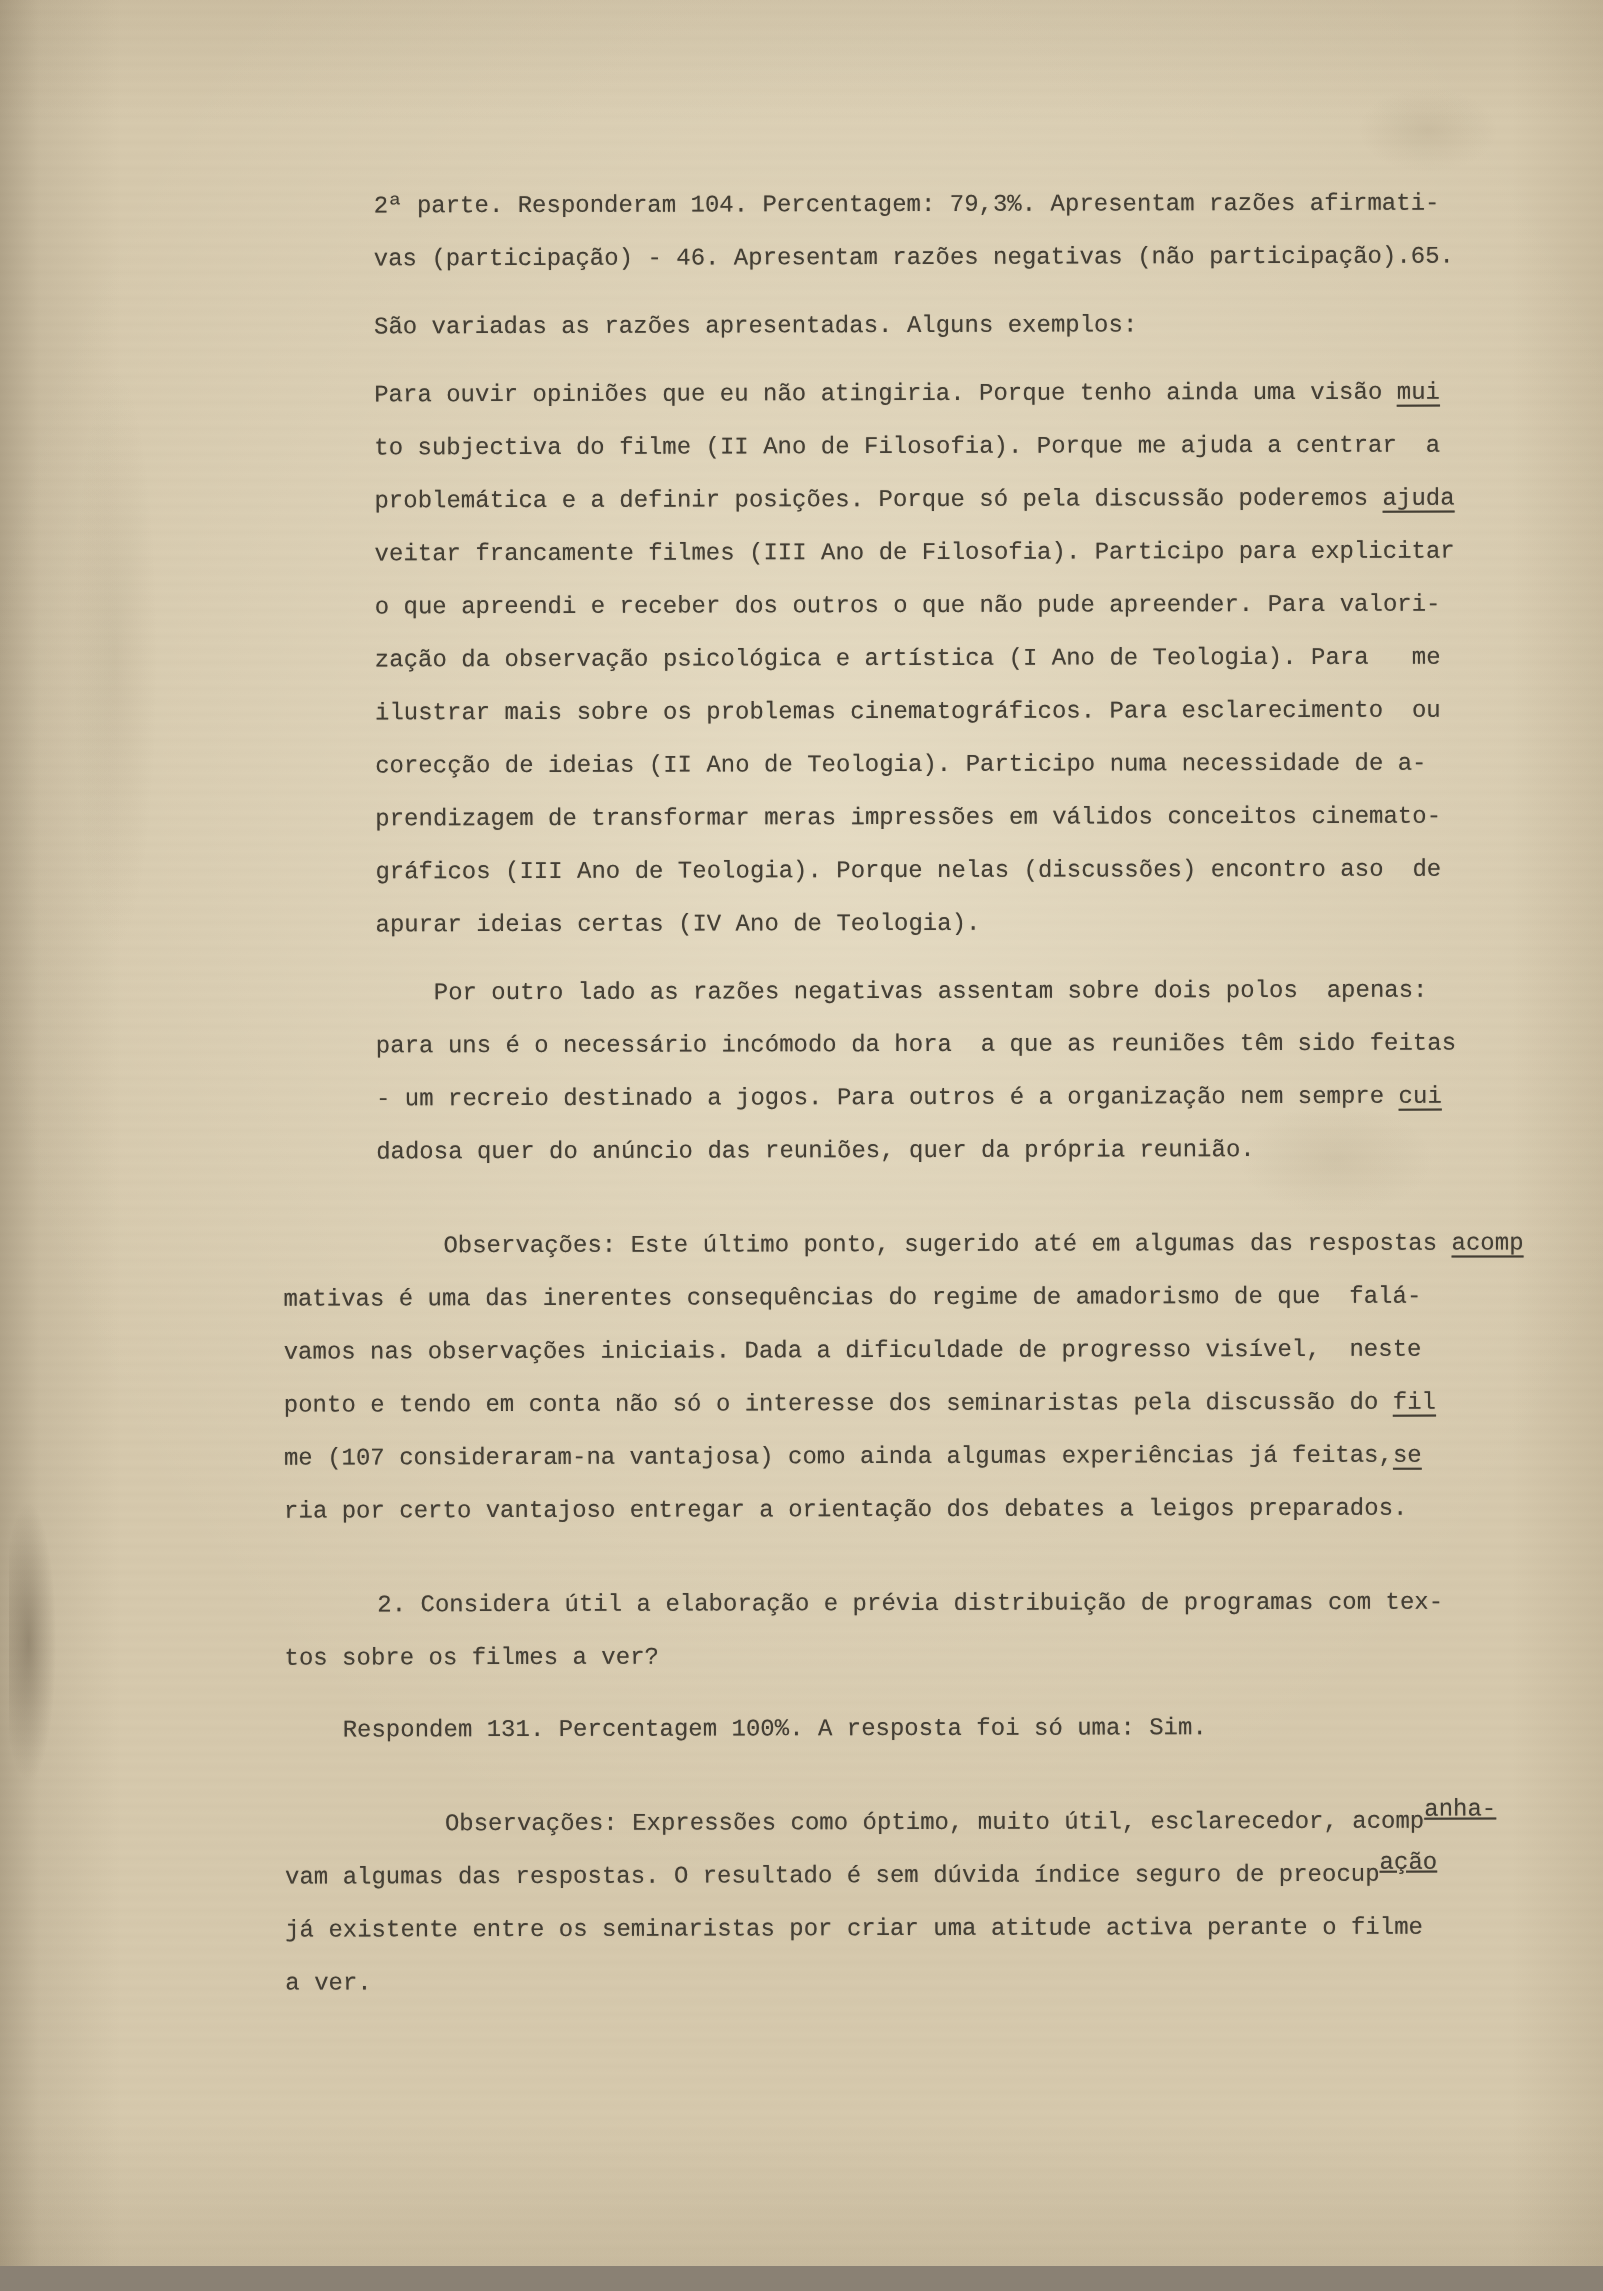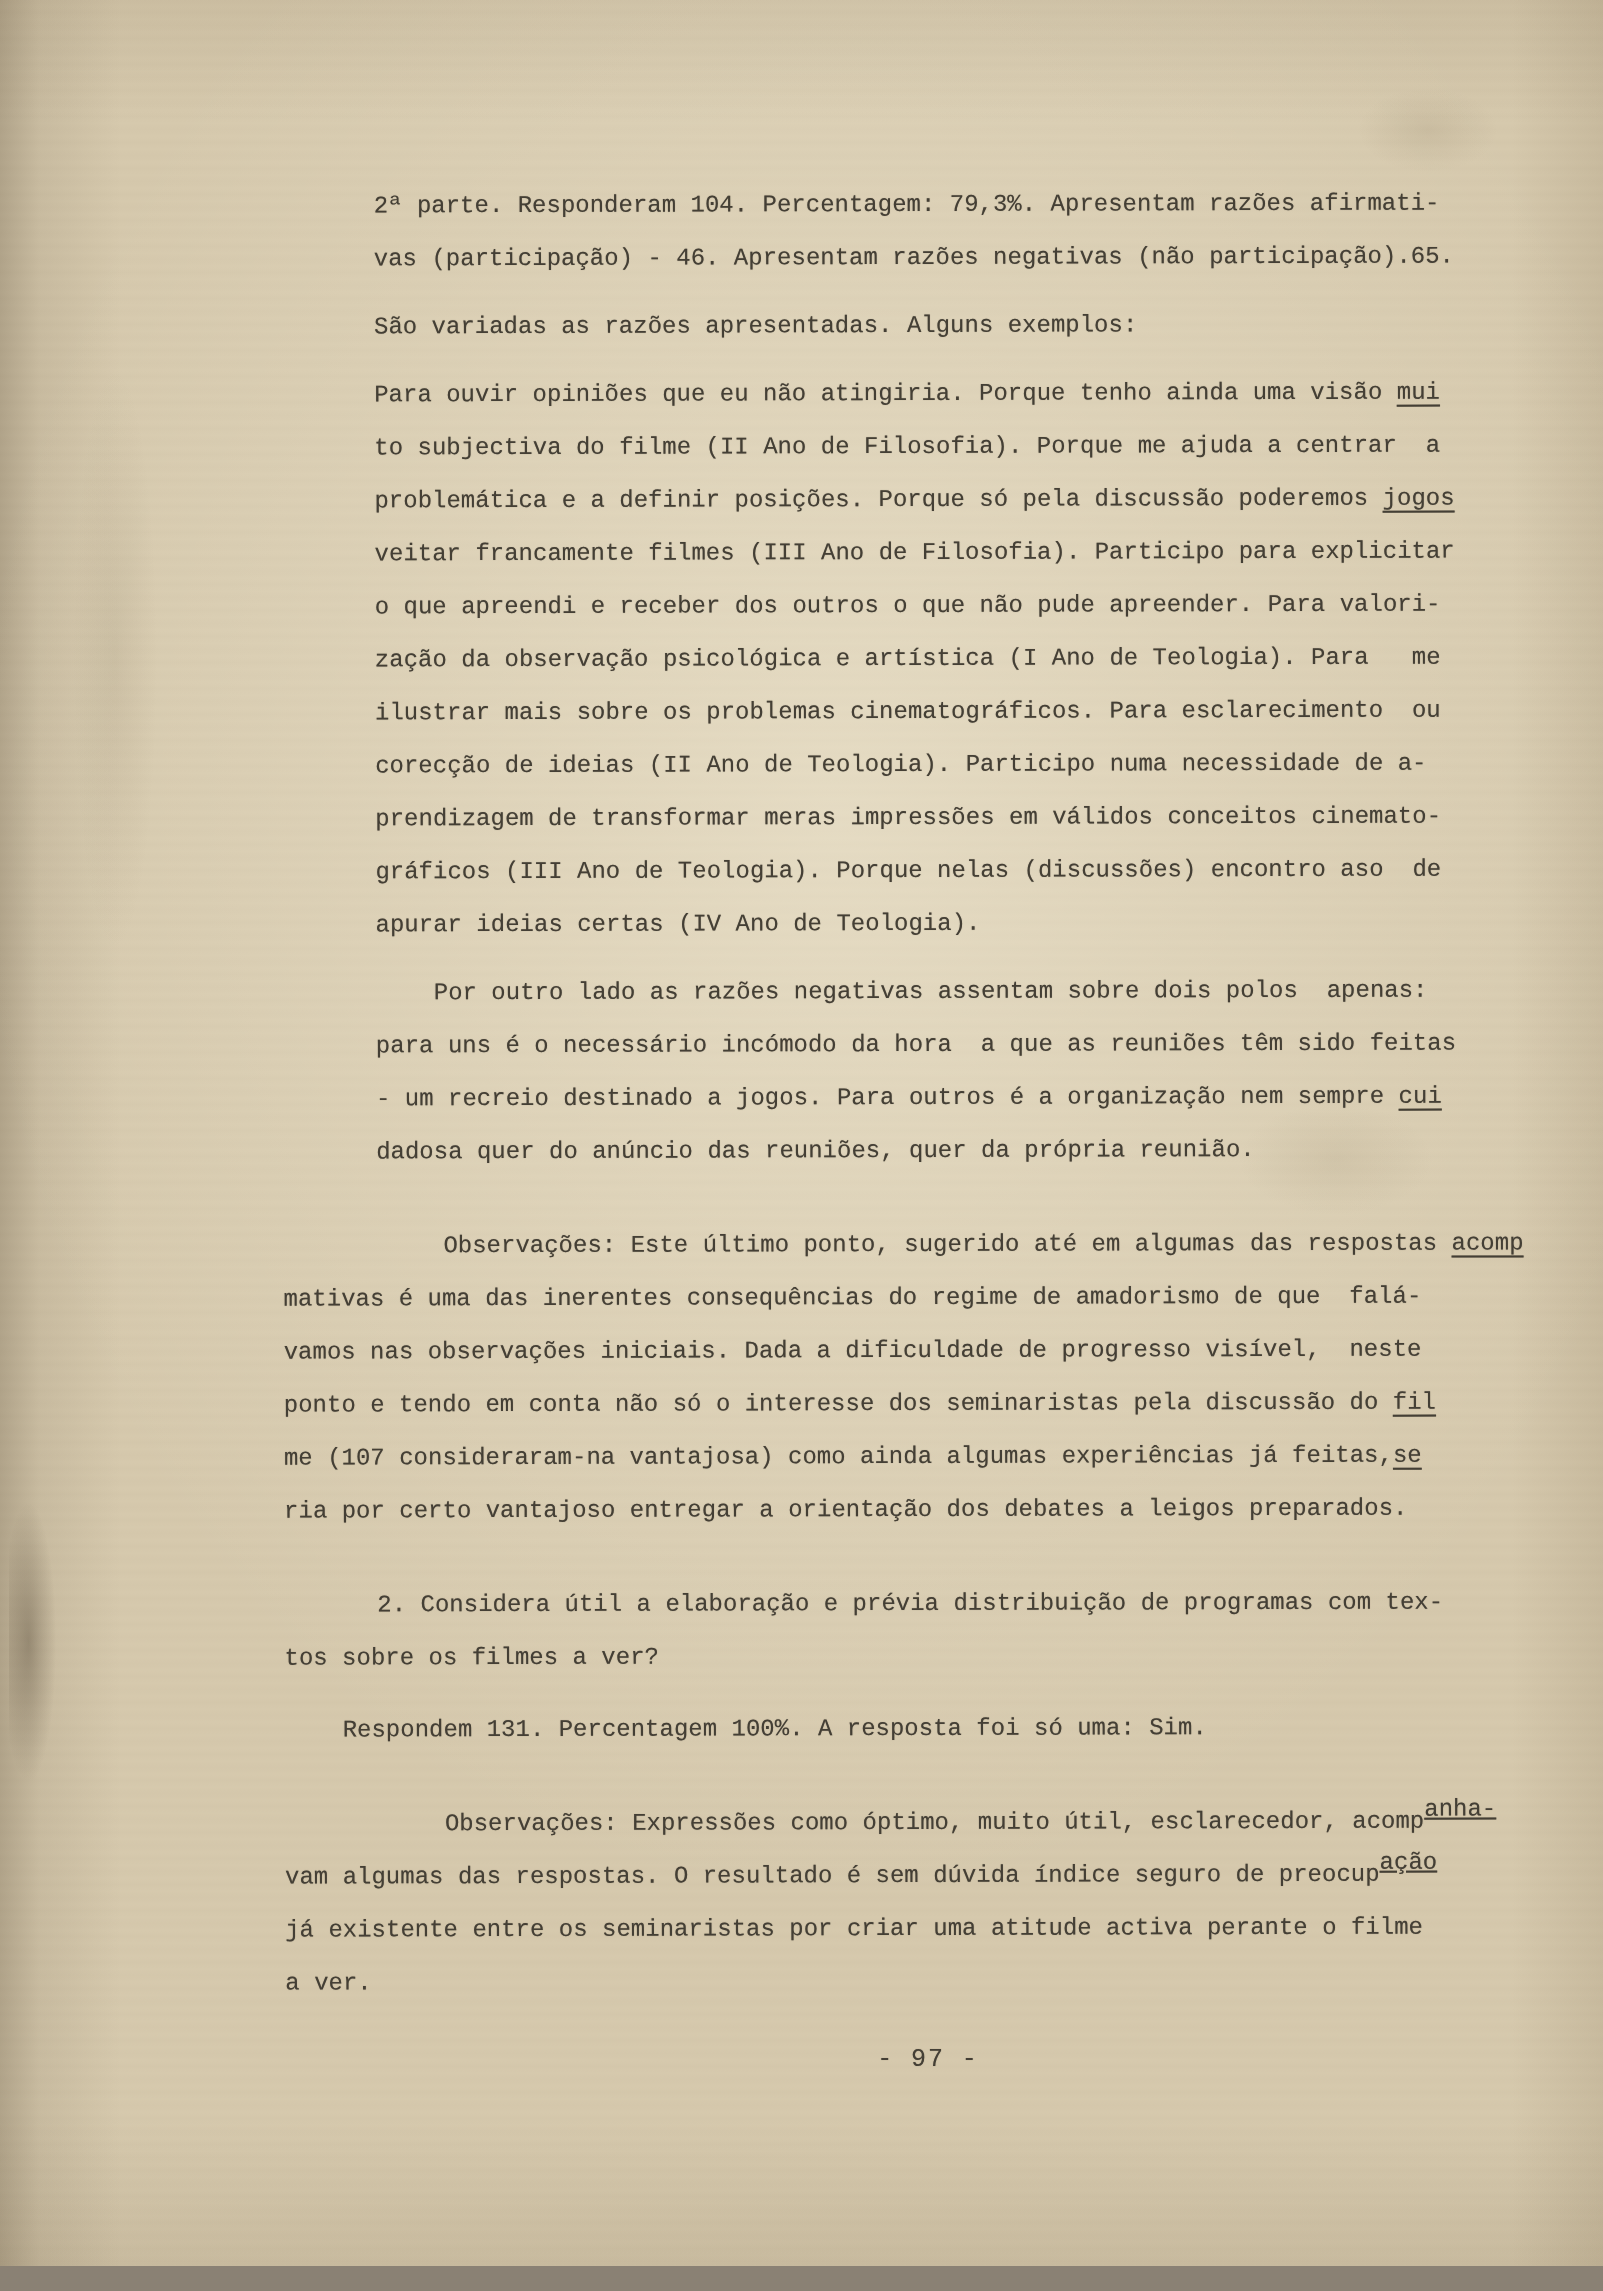--- a/index.html
+++ b/index.html
@@ -95,21 +95,21 @@
       <div class="para">
         <div class="line">2ª parte. Responderam 104. Percentagem: 79,3%. Apresentam razões afirmati-</div>
         <div class="line">vas (participação) - 46. Apresentam razões negativas (não participação).65.</div>
       </div>
       <div class="para">
         <div class="line">São variadas as razões apresentadas. Alguns exemplos:</div>
       </div>
       <div class="para">
         <div class="line">Para ouvir opiniões que eu não atingiria. Porque tenho ainda uma visão <span class="u">mui</span></div>
         <div class="line">to subjectiva do filme (II Ano de Filosofia). Porque me ajuda a centrar  a</div>
-        <div class="line">problemática e a definir posições. Porque só pela discussão poderemos <span class="u">jogos</span></div>
+        <div class="line">problemática e a definir posições. Porque só pela discussão poderemos <span class="u">ajuda</span></div>
         <div class="line">veitar francamente filmes (III Ano de Filosofia). Participo para explicitar</div>
         <div class="line">o que apreendi e receber dos outros o que não pude apreender. Para valori-</div>
         <div class="line">zação da observação psicológica e artística (I Ano de Teologia). Para   me</div>
         <div class="line">ilustrar mais sobre os problemas cinematográficos. Para esclarecimento  ou</div>
         <div class="line">corecção de ideias (II Ano de Teologia). Participo numa necessidade de a-</div>
         <div class="line">prendizagem de transformar meras impressões em válidos conceitos cinemato-</div>
         <div class="line">gráficos (III Ano de Teologia). Porque nelas (discussões) encontro aso  de</div>
         <div class="line">apurar ideias certas (IV Ano de Teologia).</div>
       </div>
       <div class="para indent-sm">
@@ -134,15 +134,14 @@
         <div class="line">Respondem 131. Percentagem 100%. A resposta foi só uma: Sim.</div>
       </div>
       <div class="para outer indent-lg gap">
         <div class="line">Observações: Expressões como óptimo, muito útil, esclarecedor, acomp<span class="raised">anha-</span></div>
         <div class="line">vam algumas das respostas. O resultado é sem dúvida índice seguro de preocup<span class="raised">ação</span></div>
         <div class="line">já existente entre os seminaristas por criar uma atitude activa perante o filme</div>
         <div class="line">a ver.</div>
       </div>
     </div>
 
-  <div class="page-number">- 97 -</div>
 </div>
 
 
 </body></html>

